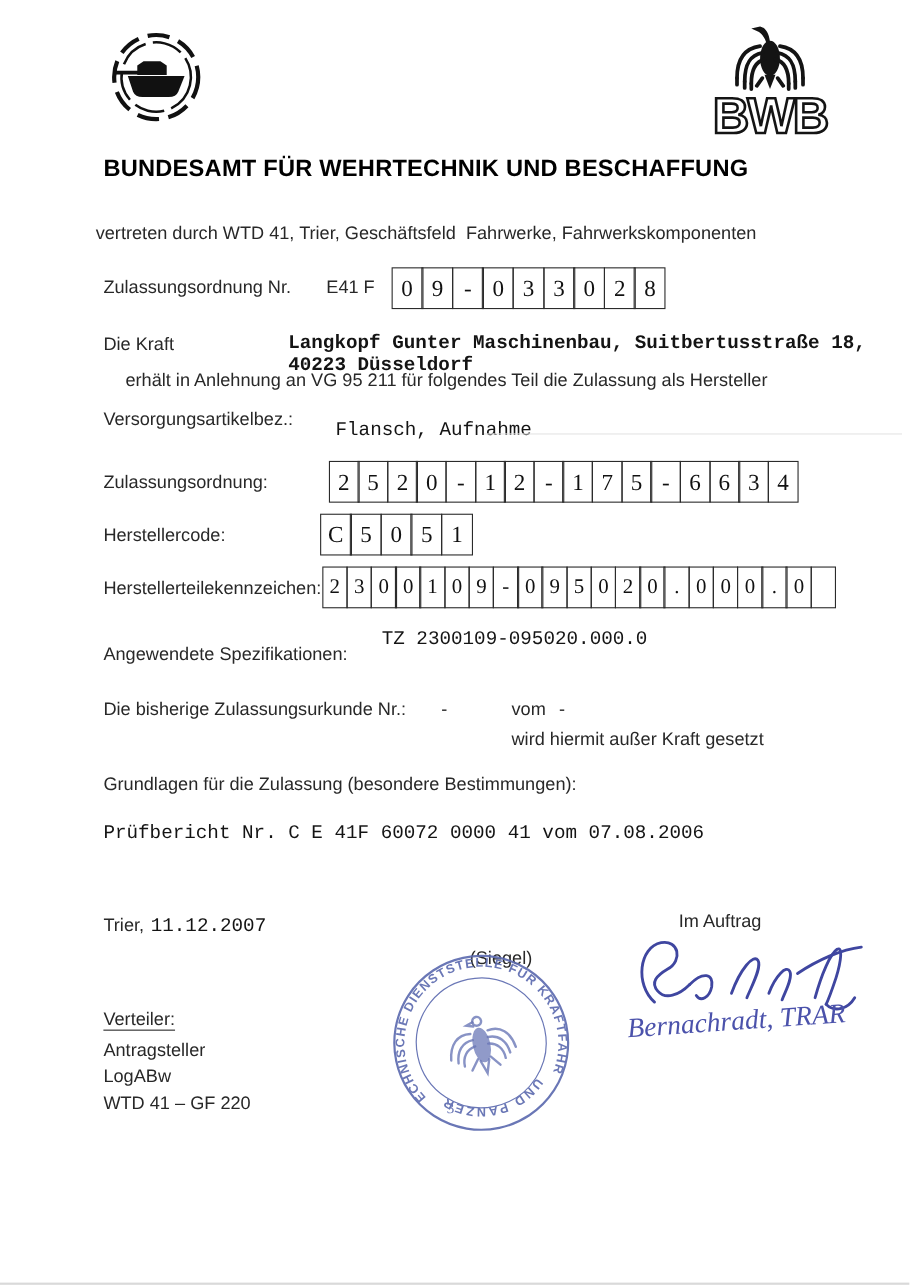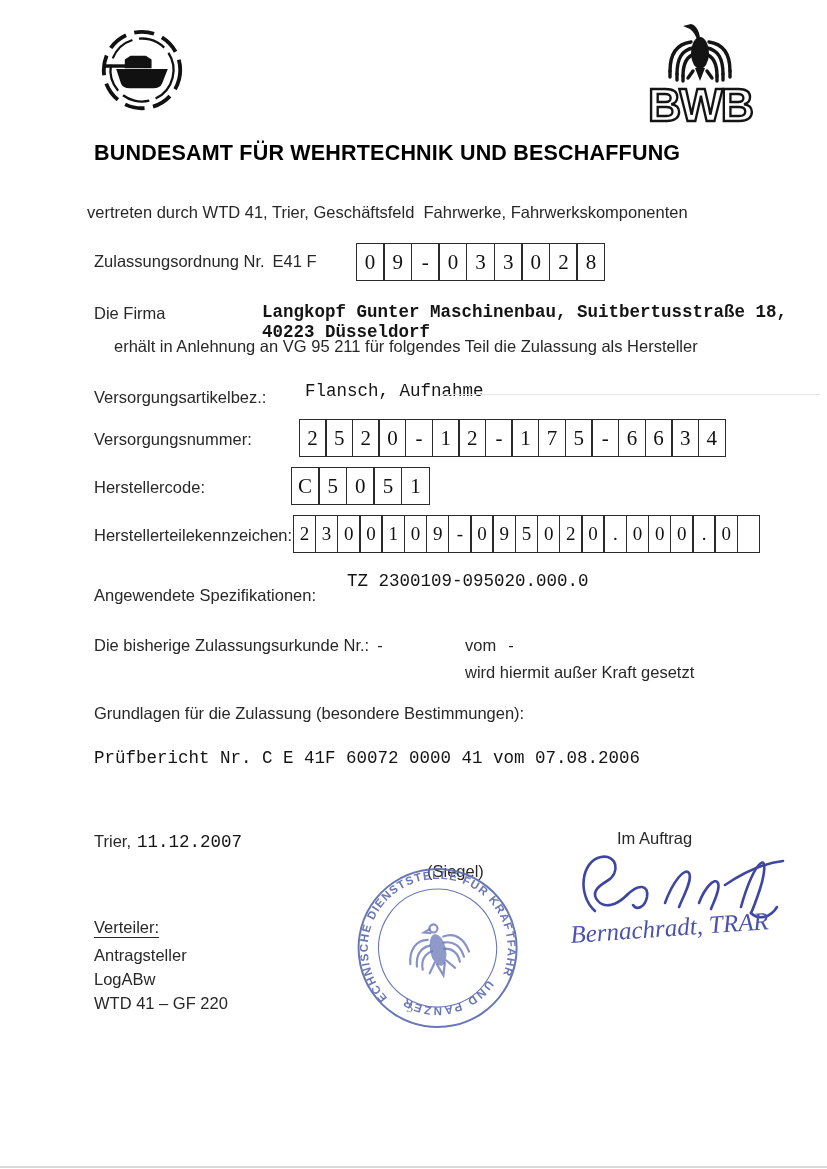--- a/index.html
+++ b/index.html
@@ -6,21 +6,21 @@
   .page{position:relative;width:827px;height:1169px;background:#fff;overflow:hidden;
         font-family:"Liberation Sans",sans-serif;color:#262626;}
   .abs{position:absolute;}
 
   .title{font-size:39px;font-weight:bold;letter-spacing:1px;color:#1c1c1c;}
   .issuer{font-size:21.5px;font-weight:bold;letter-spacing:.2px;color:#000000;}
   .body-text{font-size:16.5px;color:#282828;white-space:pre-wrap;}
   .serif-val{font-family:Liberation Mono, monospace;font-size:17.5px;color:#141414;}
   .bold{font-weight:bold;}
 
-  .label-row{display:flex;gap:8px;align-items:baseline;}
+  .label-row{display:flex;gap:32px;align-items:baseline;}
 
   .boxrow{position:absolute;display:flex;}
   .boxrow .cell{box-sizing:border-box;border:1.4px solid #2b2b2b;margin-left:-1.4px;
       display:flex;align-items:center;justify-content:center;
       font-family:"Liberation Serif",serif;color:#111;background:transparent;}
   .cells-zul .cell{width:29px;height:38px;font-size:21px;}
   .cells-vsn .cell{width:28px;height:38px;font-size:21px;}
   .cells-hc  .cell{width:29px;height:38px;font-size:21px;}
   .cells-htk .cell{width:23.6px;height:38px;font-size:19px;}
 
@@ -87,30 +87,30 @@
       <span class="cell">9</span>
       <span class="cell">-</span>
       <span class="cell">0</span>
       <span class="cell">3</span>
       <span class="cell">3</span>
       <span class="cell">0</span>
       <span class="cell">2</span>
       <span class="cell">8</span>
     </div>
 
-  <div class="abs body-text" style="left:94px;top:304px;">Die Firma</div>
+  <div class="abs body-text" style="left:94px;top:304px;">Die Kraft</div>
   <div class="abs serif-val bold" style="left:262px;top:302px;">Langkopf Gunter Maschinenbau, Suitbertusstraße 18, 40223 Düsseldorf</div>
 
   <div class="abs body-text" style="left:94px;top:337px;margin-left:20px;">erhält in Anlehnung an VG 95 211 für folgendes Teil die Zulassung als Hersteller</div>
 
-  <div class="abs body-text" style="left:94px;top:388px;">Versorgungsartikelbez.:</div>
+  <div class="abs body-text" style="left:94px;top:372px;">Versorgungsartikelbez.:</div>
   <div class="abs serif-val" style="left:305px;top:381px;">Flansch, Aufnahme</div>
   <div class="abs scanline" style="left:440px;top:394px;width:380px;"></div>
 
-  <div class="abs body-text" style="left:94px;top:430px;">Versorgungsnummer:</div>
+  <div class="abs body-text" style="left:94px;top:430px;">Zulassungsordnung:</div>
   <div class="boxrow cells-vsn" style="left:300px;top:419px;">
       <span class="cell">2</span>
       <span class="cell">5</span>
       <span class="cell">2</span>
       <span class="cell">0</span>
       <span class="cell">-</span>
       <span class="cell">1</span>
       <span class="cell">2</span>
       <span class="cell">-</span>
       <span class="cell">1</span>

